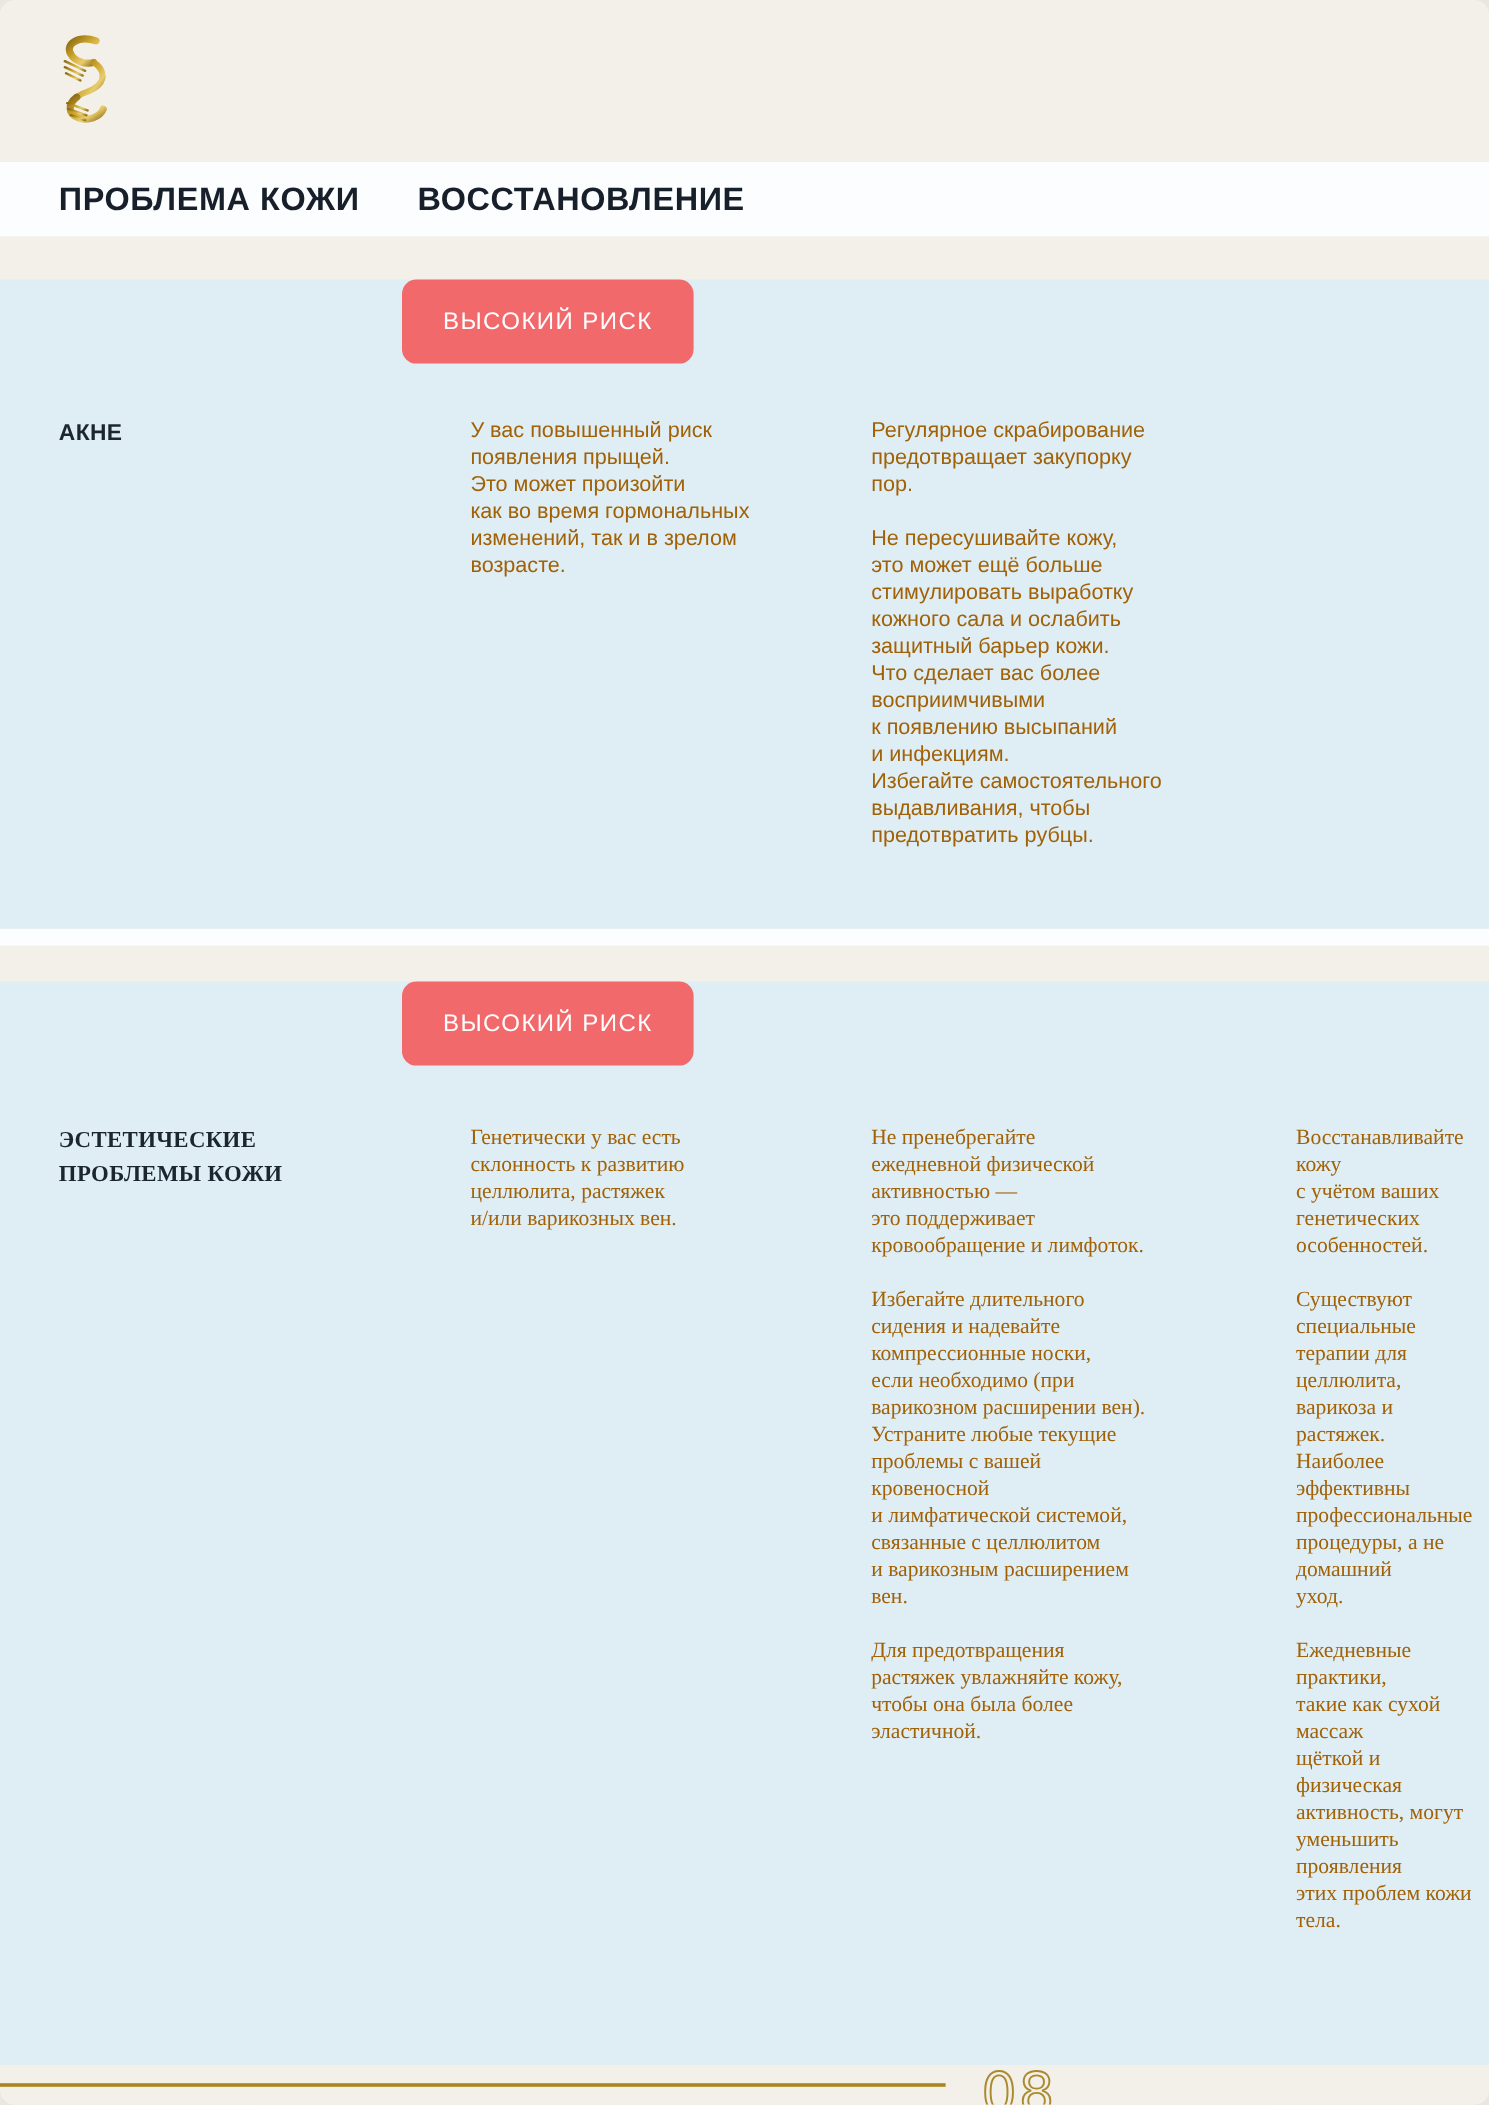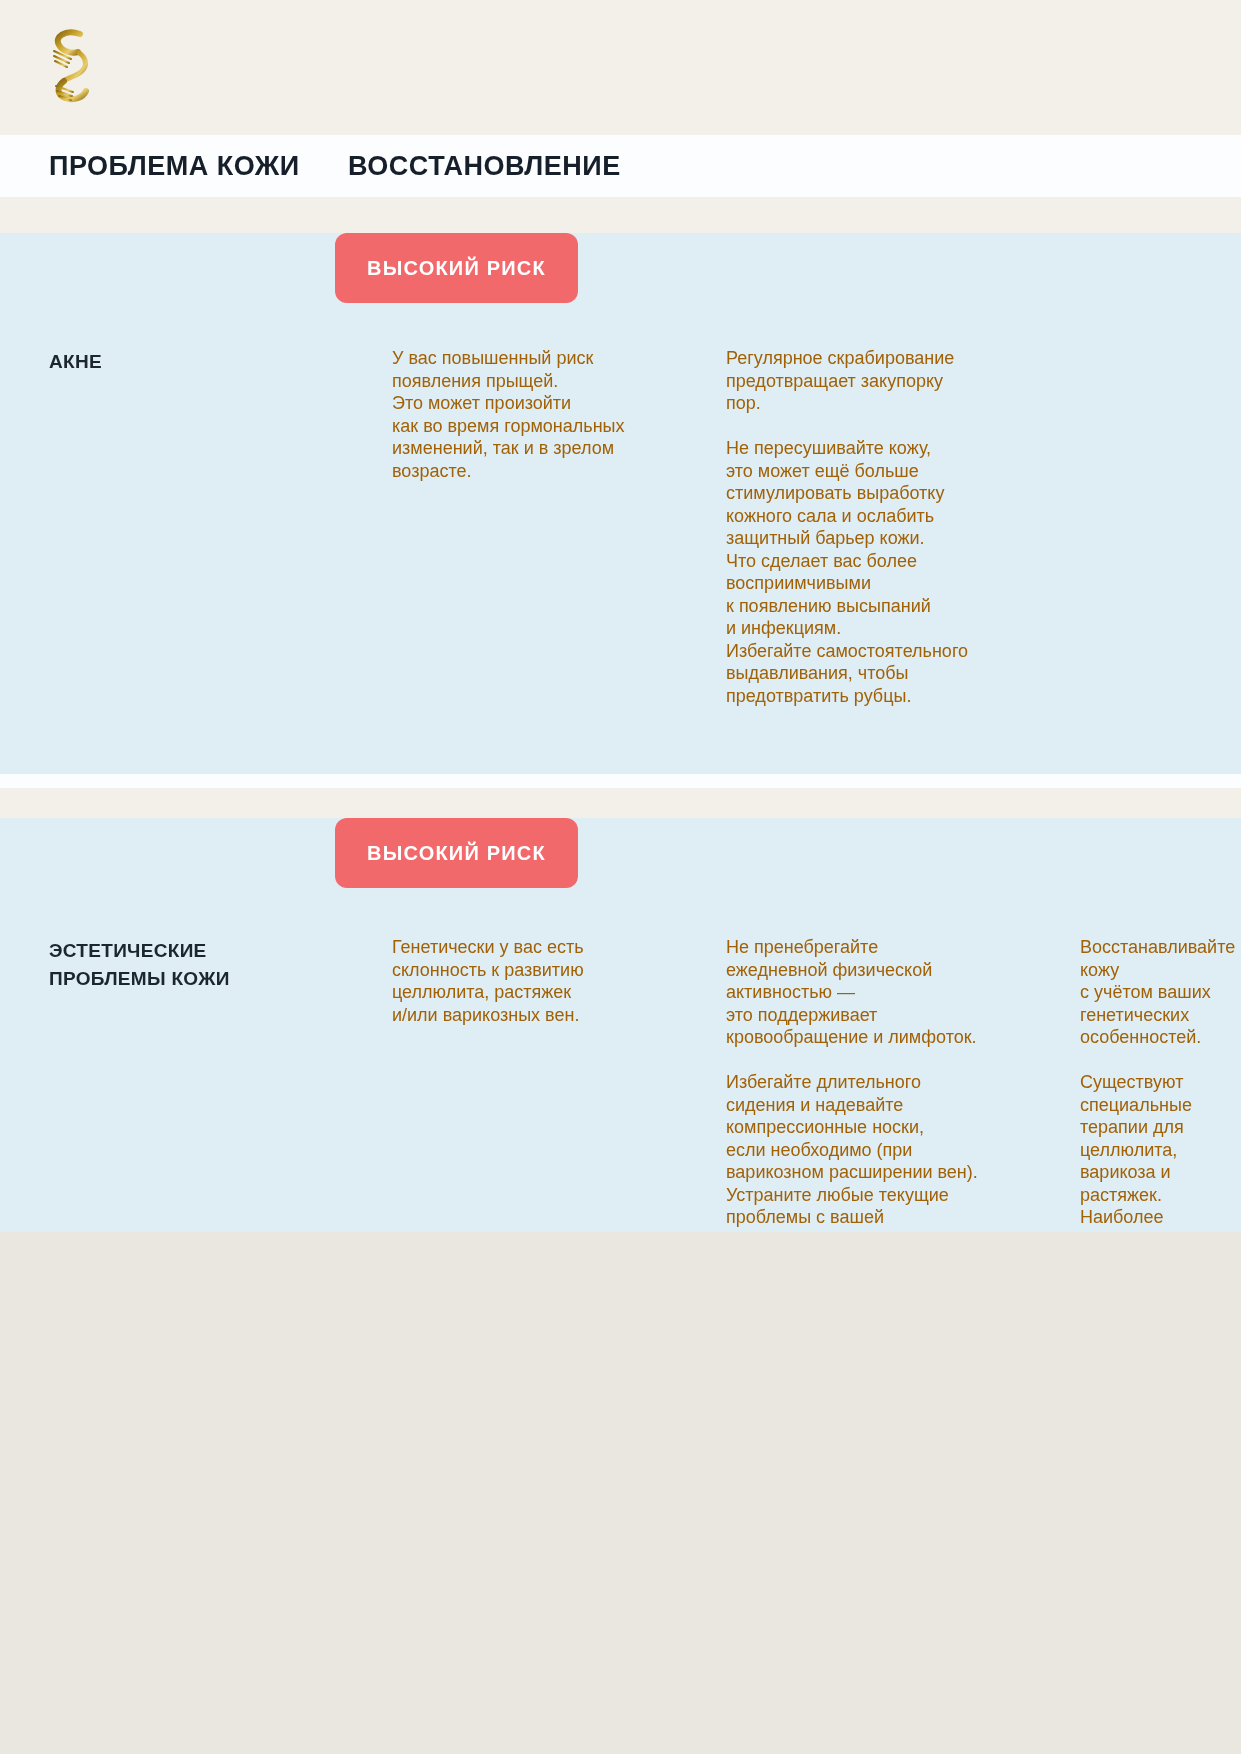--- a/index.html
+++ b/index.html
@@ -1,23 +1,24 @@
 <!DOCTYPE html>
 <html><head>
 <meta charset="utf-8">
 <style>
   * { margin:0; padding:0; box-sizing:border-box; }
   html,body { background:#e9e7e0; }
   .page {
     position:relative;
-    width:1241px; height:1232px;
+    width:1241px; height:1754px;
     margin:0 auto;
     background:#f2f0e9;
     font-family:"Liberation Sans", sans-serif;
     overflow:hidden;
+    border-radius:13px;
   }
   
   .top-band { height:135px; background:#f2f0e9; position:relative; }
   .logo { position:absolute; left:44px; top:28px; }
   
   .header-band {
     height:62px; background:#fcfdfe;
     display:grid;
     grid-template-columns:299px 290px 310px 1fr;
     padding-left:49px; padding-right:20px;
@@ -33,32 +34,32 @@
   .gap { height:14px; background:#fcfdfe; }
   .section.s2 { height:903px; }
   .badge {
     width:243px; height:70px; margin-left:335px;
     background:#f2696c; border-radius:12px;
     display:flex; align-items:center; justify-content:center;
   }
   .badge.b1 { margin-top:36px; }
   .badge.b2 { margin-top:30px; }
   .badge span {
-    color:#ffffff; font-size:20px; font-weight:bold; letter-spacing:1.2px;
+    color:#ffffff; font-size:20px; font-weight:normal; letter-spacing:1.2px;
     white-space:nowrap;
   }
   .content {
     display:grid;
     grid-template-columns:299px 290px 310px 1fr;
     padding-left:49px; padding-right:20px;
     align-items:start;
     gap:44px;
   }
   .content.c1 { margin-top:44px; }
-  .content.c2 { margin-top:48px; }
+  .content.c2 { margin-top:48px;font-family:Liberation Serif, serif; }
   .problem {
     font-size:19px; font-weight:bold; color:#1c2630;
     letter-spacing:0.3px; line-height:1.45;
     white-space:pre-line; padding-top:1px;
   }
   .body-text {
     font-size:18px; color:#a16207; line-height:1.25;
     white-space:pre-line; padding-right:14px;
   }
   

